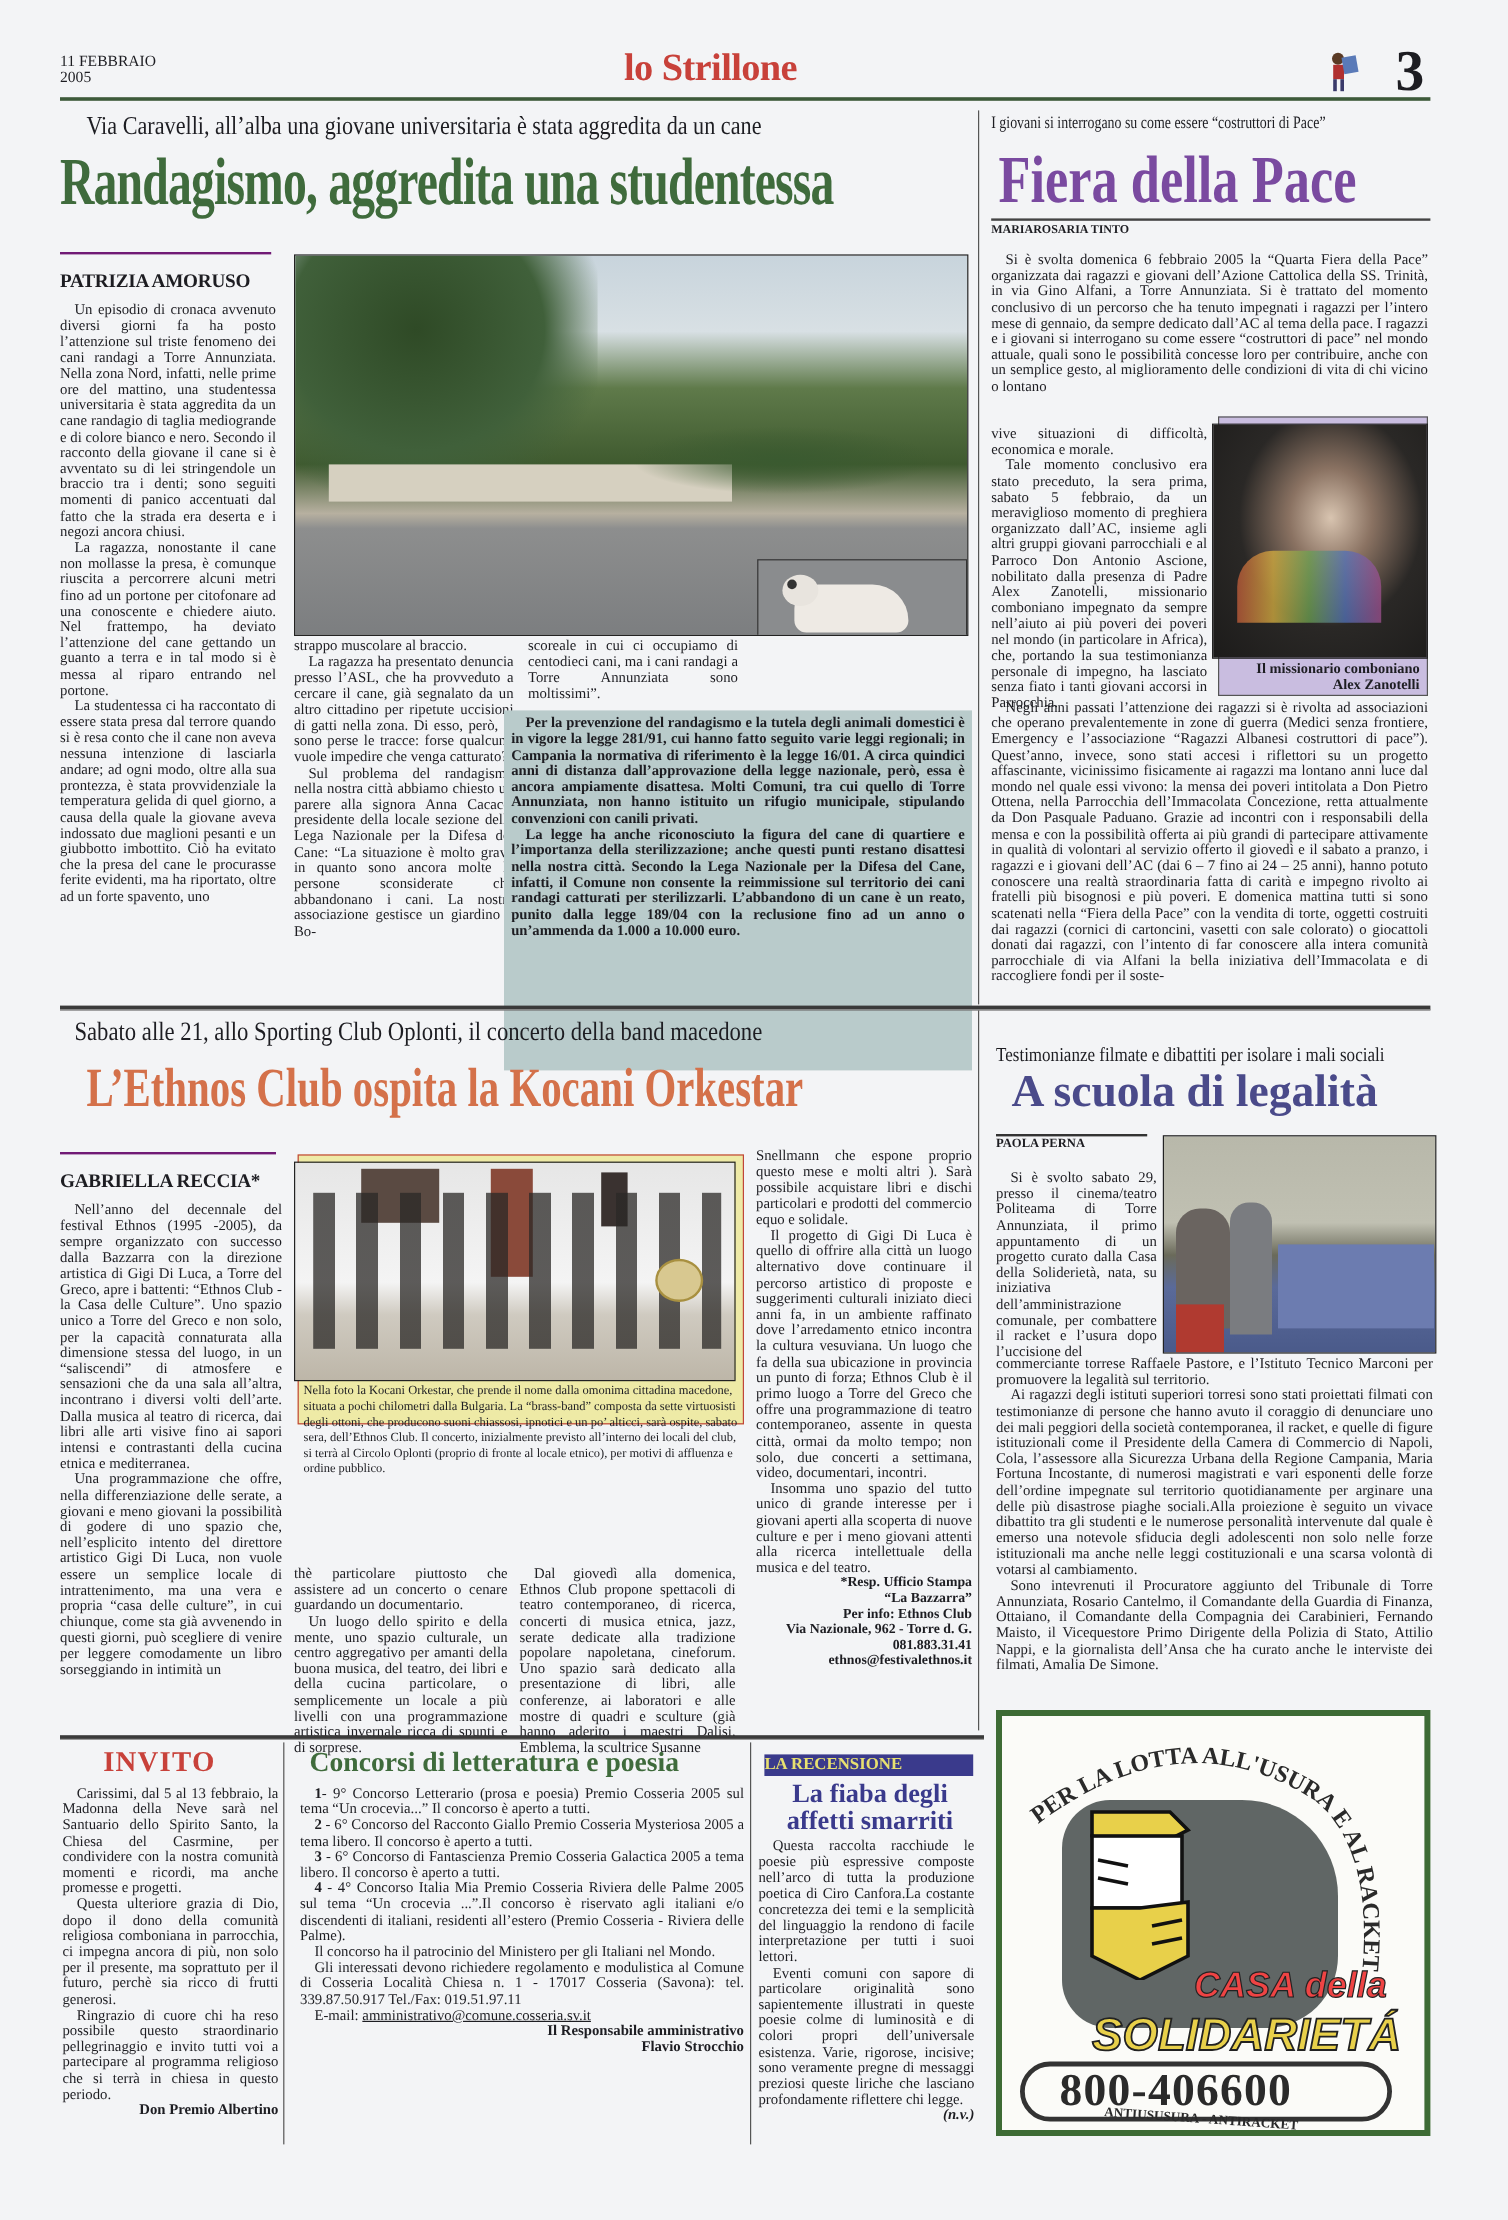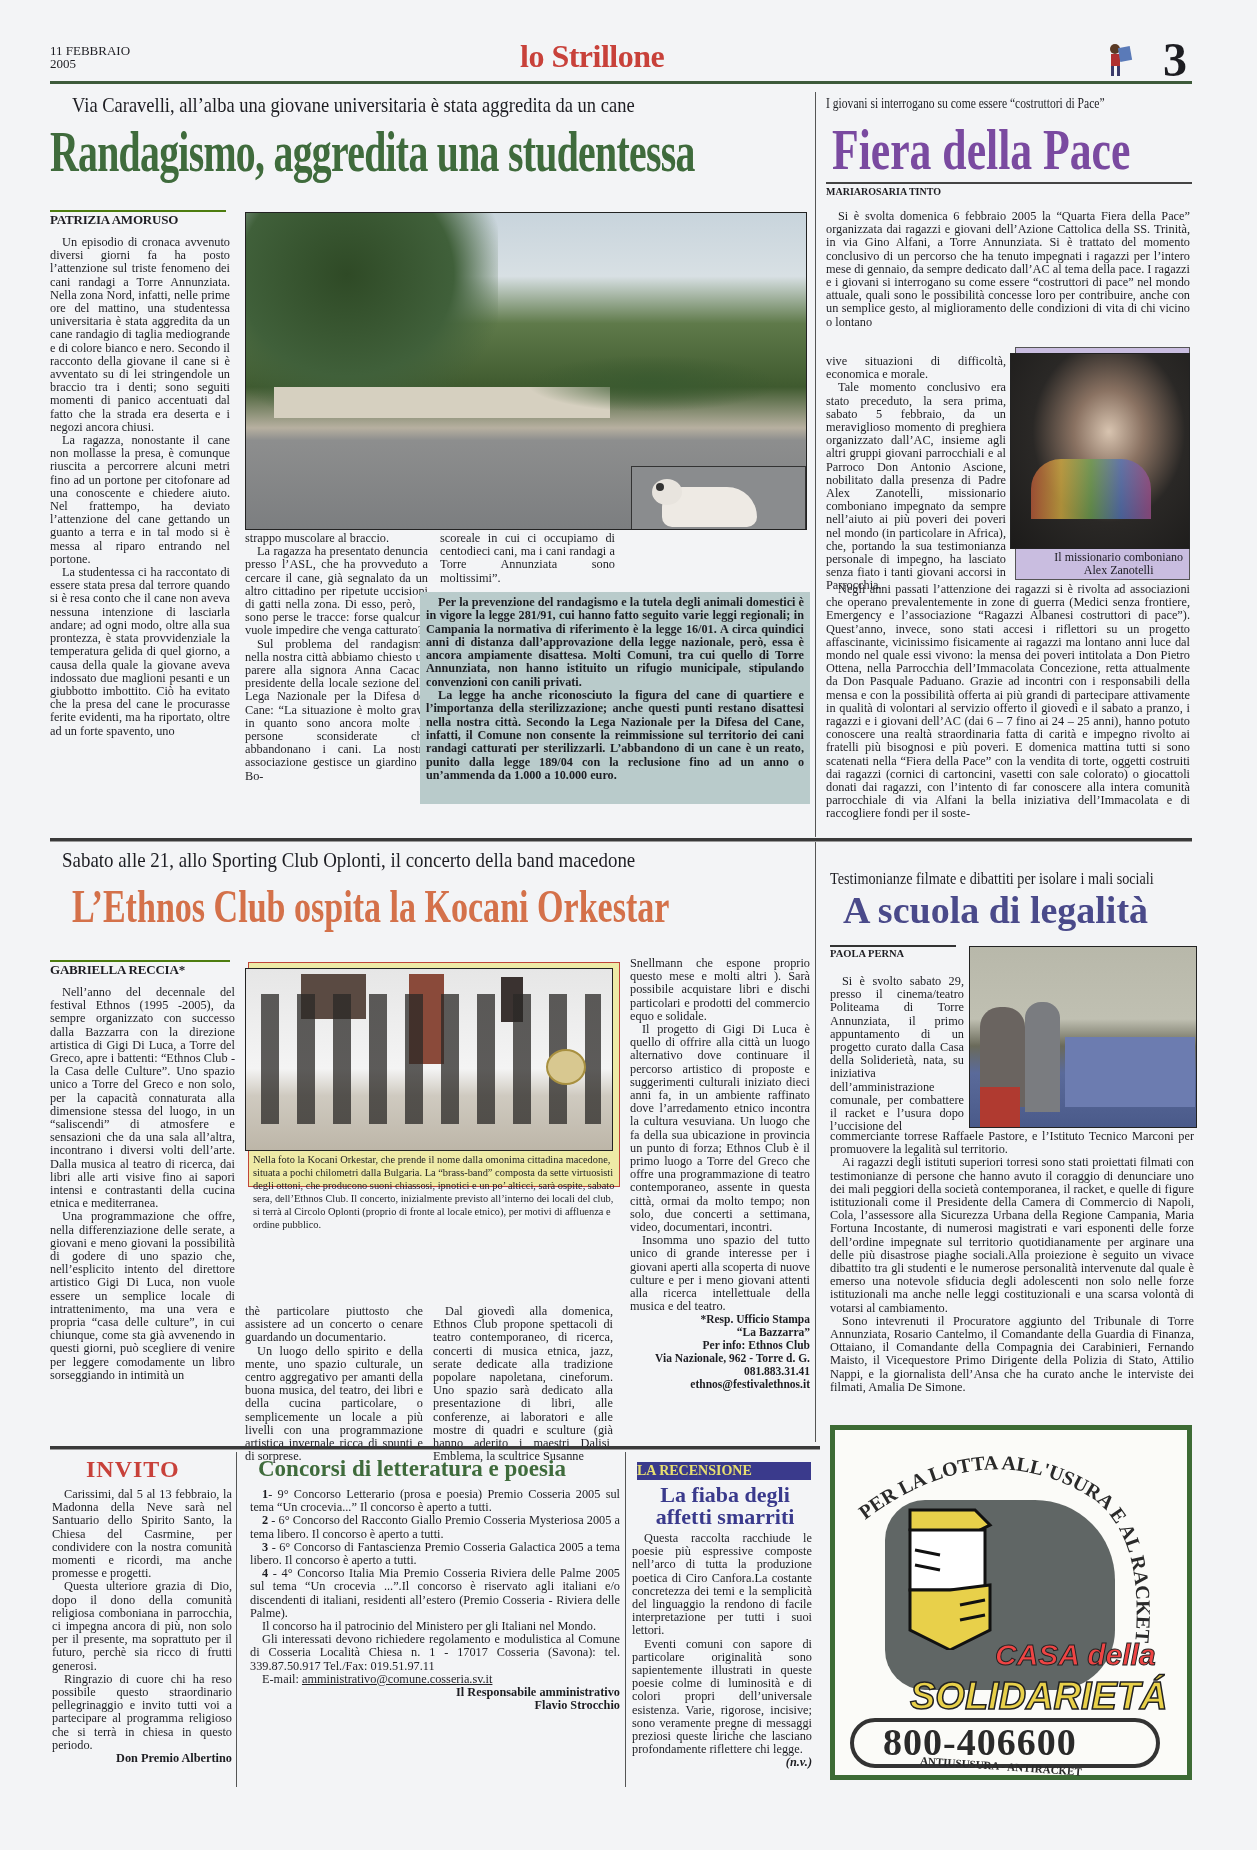--- a/index.html
+++ b/index.html
@@ -4,21 +4,21 @@
 <style>
   * { box-sizing: border-box; margin: 0; padding: 0; }
   body {
     width: 1257px; height: 1850px; background: #f3f4f6;
     font-family: "Liberation Serif", serif; color: #1d1d22;
     position: relative; overflow: hidden;
   }
   .abs { position: absolute; }
   p { font-size: 12.3px; line-height: 13.2px; text-align: justify; text-indent: 12px; hyphens: auto; }
   .col p { margin-bottom: 0; }
-  .byline { font-size: 13px; font-weight: bold; letter-spacing: -0.2px; border-top: 2px solid #4d7c0f; padding-top: 0; margin-bottom: 8px; width: 160px; }
+  .byline { font-size: 16px; font-weight: bold; letter-spacing: -0.2px; border-top: 2px solid #701a75; padding-top: 14px; margin-bottom: 8px; width: 160px; }
   .rule { position: absolute; background: #3b3f3a; }
   .photo { position: absolute; overflow: hidden; border: 1px solid #222; }
   .caption-box p { text-indent: 0; text-align: left; }
   .sig { text-align: right; font-weight: bold; text-indent: 0; }
 </style>
 </head>
 <body>
 
 <div class="abs" style="left:50px; top:42px; width:1140px; height:42px;">
   <div class="abs" style="left:0; top:2px; font-size:13px; line-height:13px;">
@@ -63,42 +63,42 @@
 
 <div class="abs col" style="left:245px; top:532px; width:183px;">
   <p style="text-indent:0">strappo muscolare al braccio.</p>
   <p>La ragazza ha presentato denuncia presso l’ASL, che ha provveduto a cercare il cane, già segnalato da un altro cittadino per ripetute uccisioni di gatti nella zona. Di esso, però, si sono perse le tracce: forse qualcuno vuole impedire che venga catturato?</p>
   <p>Sul problema del randagismo nella nostra città abbiamo chiesto un parere alla signora Anna Cacace, presidente della locale sezione della Lega Nazionale per la Difesa del Cane: “La situazione è molto grave in quanto sono ancora molte le persone sconsiderate che abbandonano i cani. La nostra associazione gestisce un giardino a Bo-</p>
 </div>
 <div class="abs col" style="left:440px; top:532px; width:175px;">
   <p style="text-indent:0">scoreale in cui ci occupiamo di centodieci cani, ma i cani randagi a Torre Annunziata sono moltissimi”.</p>
 </div>
 
-<div class="abs col" style="left:420px; top:592px; width:390px; height:212px; background:#b9cbcb; padding:4px 6px;">
+<div class="abs col" style="left:420px; top:592px; width:390px; height:300px; background:#b9cbcb; padding:4px 6px;">
   <p style="font-weight:bold; font-size:12.2px; line-height:13.3px;">Per la prevenzione del randagismo e la tutela degli animali domestici è in vigore la legge 281/91, cui hanno fatto seguito varie leggi regionali; in Campania la normativa di riferimento è la legge 16/01. A circa quindici anni di distanza dall’approvazione della legge nazionale, però, essa è ancora ampiamente disattesa. Molti Comuni, tra cui quello di Torre Annunziata, non hanno istituito un rifugio municipale, stipulando convenzioni con canili privati.</p>
   <p style="font-weight:bold; font-size:12.2px; line-height:13.3px;">La legge ha anche riconosciuto la figura del cane di quartiere e l’importanza della sterilizzazione; anche questi punti restano disattesi nella nostra città. Secondo la Lega Nazionale per la Difesa del Cane, infatti, il Comune non consente la reimmissione sul territorio dei cani randagi catturati per sterilizzarli. L’abbandono di un cane è un reato, punito dalla legge 189/04 con la reclusione fino ad un anno o un’ammenda da 1.000 a 10.000 euro.</p>
 </div>
 
 <div class="abs" style="left:826px; top:95px; font-size:14.5px; transform:scaleX(0.8); transform-origin:left top; white-space:nowrap;">I giovani si interrogano su come essere “costruttori di Pace”</div>
 <div class="abs" style="left:832px; top:118px; font-size:56px; font-weight:bold; color:#7a4aa0; white-space:nowrap; transform:scaleX(0.78); transform-origin:left top;">Fiera della Pace</div>
 <div class="rule" style="left:826px; top:182px; width:366px; height:2px; background:#444;"></div>
 <div class="abs" style="left:826px; top:186px; font-size:10px; font-weight:bold;">MARIAROSARIA TINTO</div>
 
 <div class="abs col" style="left:826px; top:210px; width:364px;">
   <p>Si è svolta domenica 6 febbraio 2005 la “Quarta Fiera della Pace” organizzata dai ragazzi e giovani dell’Azione Cattolica della SS. Trinità, in via Gino Alfani, a Torre Annunziata. Si è trattato del momento conclusivo di un percorso che ha tenuto impegnati i ragazzi per l’intero mese di gennaio, da sempre dedicato dall’AC al tema della pace. I ragazzi e i giovani si interrogano su come essere “costruttori di pace” nel mondo attuale, quali sono le possibilità concesse loro per contribuire, anche con un semplice gesto, al miglioramento delle condizioni di vita di chi vicino o lontano</p>
 </div>
 <div class="abs col" style="left:826px; top:355px; width:180px;">
   <p style="text-indent:0">vive situazioni di difficoltà, economica e morale.</p>
   <p>Tale momento conclusivo era stato preceduto, la sera prima, sabato 5 febbraio, da un meraviglioso momento di preghiera organizzato dall’AC, insieme agli altri gruppi giovani parrocchiali e al Parroco Don Antonio Ascione, nobilitato dalla presenza di Padre Alex Zanotelli, missionario comboniano impegnato da sempre nell’aiuto ai più poveri dei poveri nel mondo (in particolare in Africa), che, portando la sua testimonianza personale di impegno, ha lasciato senza fiato i tanti giovani accorsi in Parrocchia.</p>
 </div>
 <div class="abs" style="left:1015px; top:347px; width:175px; height:233px; background:#c9bde0; border:1px solid #555;">
   <div class="photo" style="left:-6px; top:5px; width:180px; height:196px; background:radial-gradient(ellipse at 55% 40%,#d8c4b0 0%,#8a7262 25%,#2a2826 55%,#1c1b1a 100%);">
     <div style="position:absolute;left:20px;top:105px;width:120px;height:60px;background:linear-gradient(90deg,#c25c3a,#d8b040,#6aa050,#5070b8,#a05090);opacity:0.75;border-radius:30px 30px 0 0;"></div>
   </div>
-  <div class="abs" style="right:6px; top:203px; text-align:center; font-size:12px; line-height:13px;">
+  <div class="abs" style="right:6px; top:203px; text-align:right; font-size:12px; line-height:13px;font-weight:bold;">
     <div>Il missionario comboniano</div>
     <div>Alex Zanotelli</div>
   </div>
 </div>
 <div class="abs col" style="left:826px; top:583px; width:364px;">
   <p>Negli anni passati l’attenzione dei ragazzi si è rivolta ad associazioni che operano prevalentemente in zone di guerra (Medici senza frontiere, Emergency e l’associazione “Ragazzi Albanesi costruttori di pace”). Quest’anno, invece, sono stati accesi i riflettori su un progetto affascinante, vicinissimo fisicamente ai ragazzi ma lontano anni luce dal mondo nel quale essi vivono: la mensa dei poveri intitolata a Don Pietro Ottena, nella Parrocchia dell’Immacolata Concezione, retta attualmente da Don Pasquale Paduano. Grazie ad incontri con i responsabili della mensa e con la possibilità offerta ai più grandi di partecipare attivamente in qualità di volontari al servizio offerto il giovedì e il sabato a pranzo, i ragazzi e i giovani dell’AC (dai 6 – 7 fino ai 24 – 25 anni), hanno potuto conoscere una realtà straordinaria fatta di carità e impegno rivolto ai fratelli più bisognosi e più poveri. E domenica mattina tutti si sono scatenati nella “Fiera della Pace” con la vendita di torte, oggetti costruiti dai ragazzi (cornici di cartoncini, vasetti con sale colorato) o giocattoli donati dai ragazzi, con l’intento di far conoscere alla intera comunità parrocchiale di via Alfani la bella iniziativa dell’Immacolata e di raccogliere fondi per il soste-</p>
 </div>
 
 <div class="rule" style="left:50px; top:838px; width:1142px; height:4px; background:#3a3a3a; border-bottom:1px solid #999;"></div>
 

